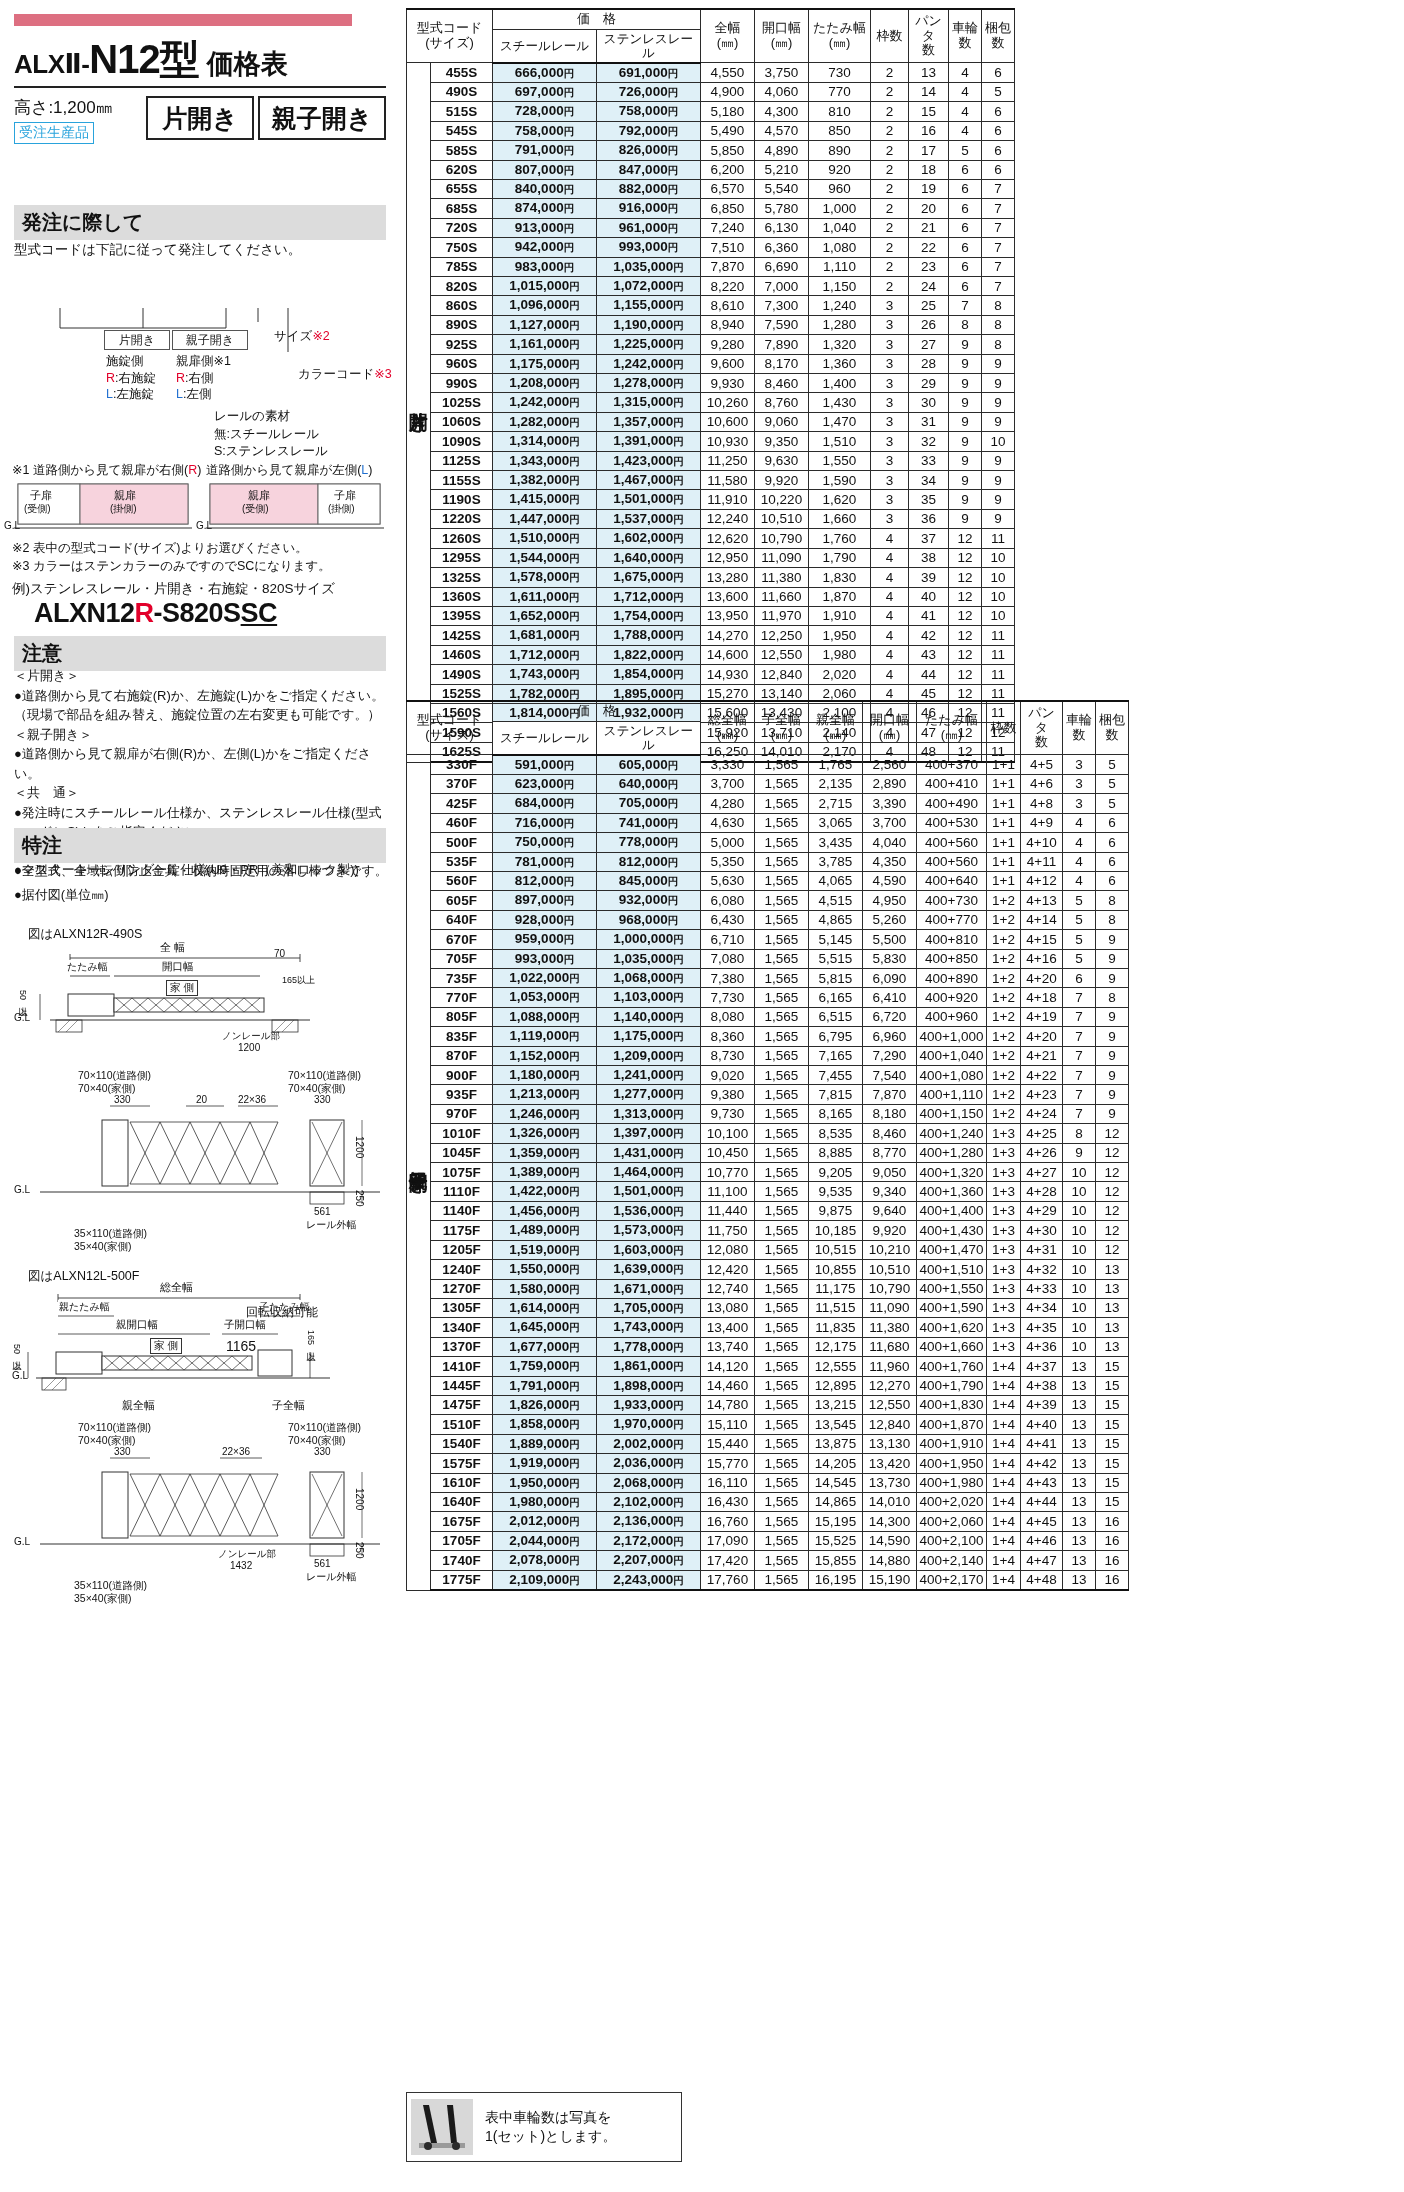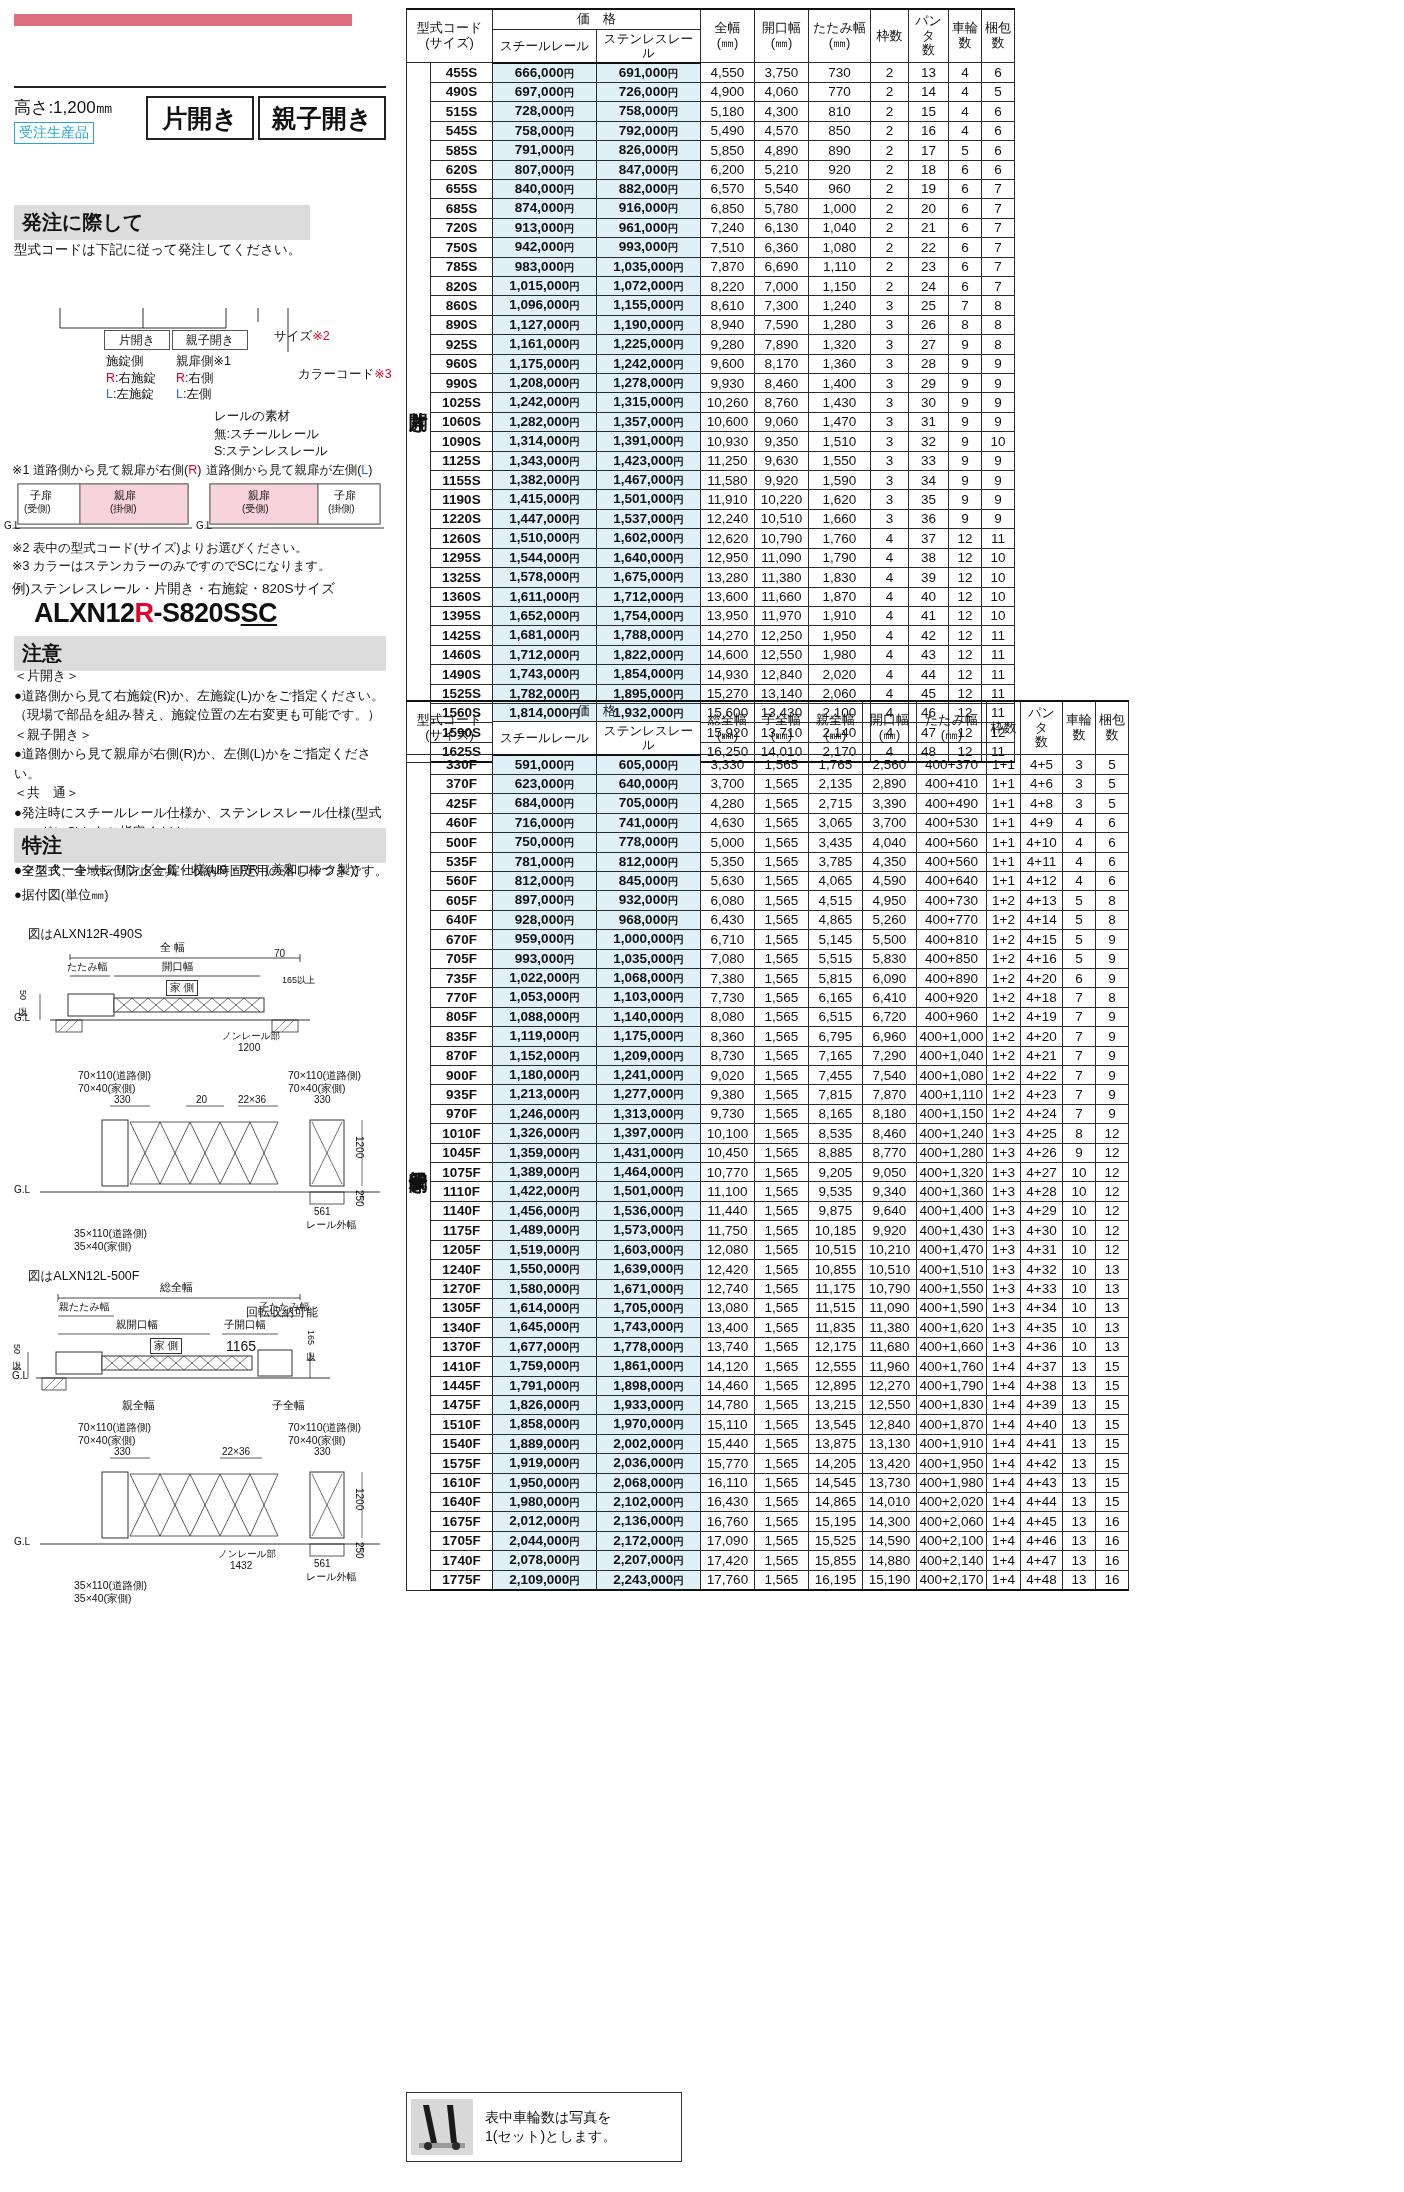--- a/index.html
+++ b/index.html
@@ -32,21 +32,21 @@
       font-size:14px; padding:1px 4px; }
 
   .opt-box { position:absolute; border:2px solid #222; background:#fff;
       font-size:25px; font-weight:bold; text-align:center; line-height:40px; height:44px; }
   .opt-a { left:146px; top:96px; width:108px; }
   .opt-b { left:258px; top:96px; width:128px; }
 
   
   .sec-bar { position:absolute; background:#dcdcdc; font-size:20px; font-weight:bold;
       padding:4px 8px; }
-  #sec-order { left:14px; top:205px; width:296px; }
+  #sec-order { left:14px; top:205px; width:372px; }
   #sec-chuui { left:14px; top:620px; width:372px; }
   #sec-tokuchu { left:14px; top:780px; width:372px; }
 
   .txt { position:absolute; font-size:13.5px; line-height:1.45; }
 
   .code-formula { position:absolute; left:12px; top:272px; font-size:31px; font-weight:bold; letter-spacing:-0.5px;}
   .code-formula .rl { color:#e2002a; }
   .code-formula .ss { color:#1b1b1b; }
 
   .ann { position:absolute; font-size:12.5px; line-height:1.35; }
@@ -93,20 +93,27 @@
 </style>
 </head>
 <body>
 
 <div class="page">
 
   <div class="left">
 
     <div class="pinkbar"></div>
 
+    <div class="titleline">
+      <div class="row">
+        <span class="t-alx">ALXⅡ-</span>
+        <span class="t-n12">N12型</span>
+        <span class="t-kakaku">価格表</span>
+      </div>
+    </div>
 
     <div class="rule"></div>
 
     <div class="height-line">高さ:1,200㎜</div>
     <div class="badge-order">受注生産品</div>
 
     <div class="opt-box opt-a">片開き</div>
     <div class="opt-box opt-b">親子開き</div>
 
     <div class="sec-bar" id="sec-order">発注に際して</div>

